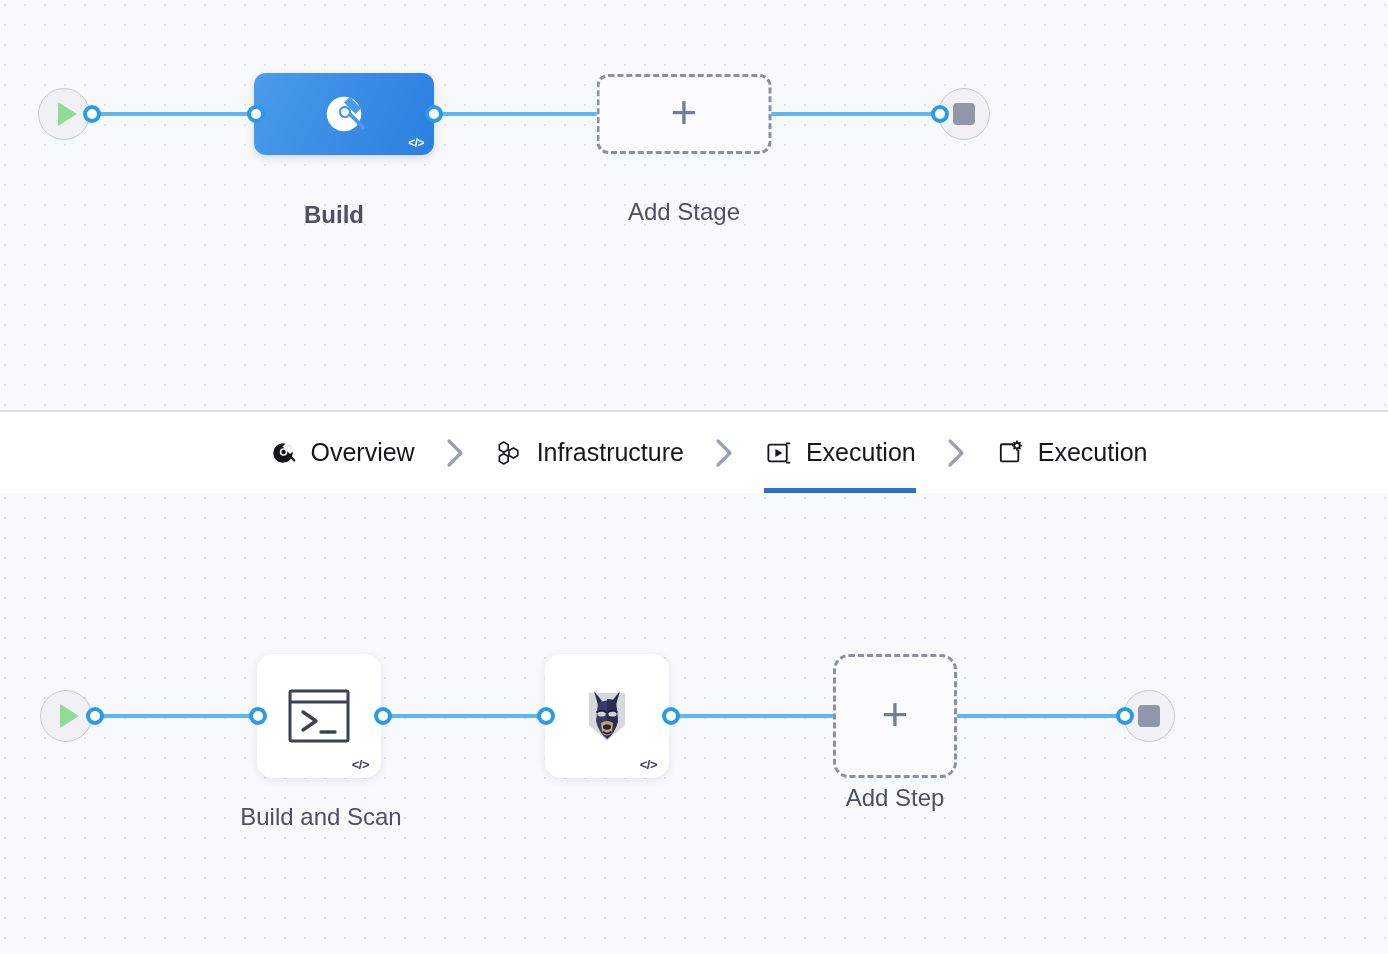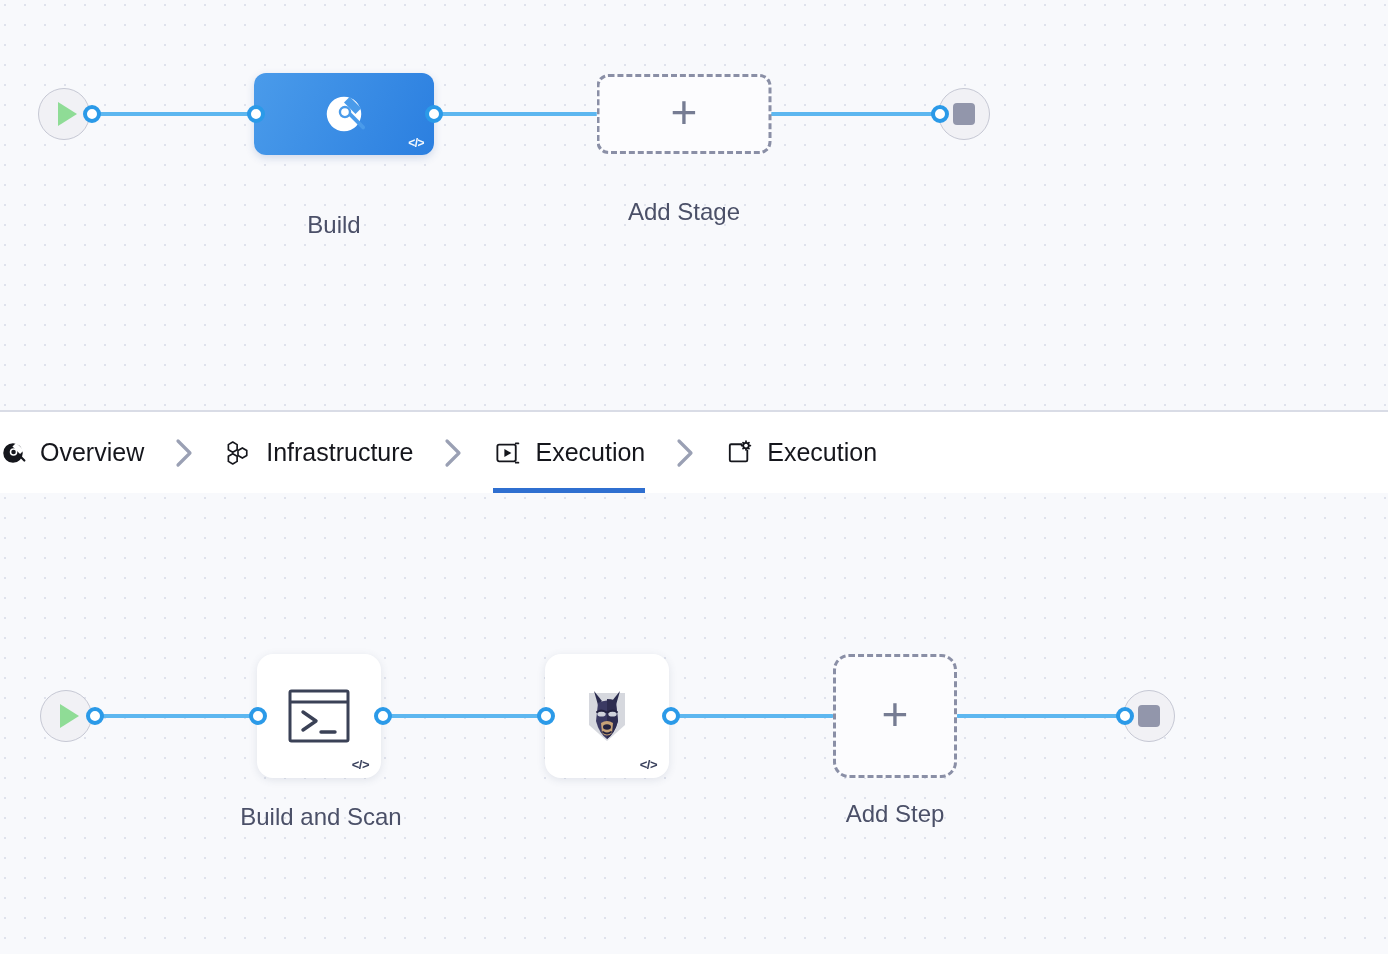--- a/index.html
+++ b/index.html
@@ -150,20 +150,22 @@
   }
 
   
   .tabbar {
     position: absolute;
     left: 0; top: 412px;
     width: 1388px; height: 81px;
     background: #ffffff;
     display: flex;
     align-items: center;
+    padding-left: 30px;
+    justify-content: center;
   }
   .tab {
     display: flex;
     align-items: center;
     gap: 14px;
     height: 81px;
     position: relative;
     cursor: pointer;
   }
   .tab-label { font-size: 25px; color: #15161c; white-space: nowrap; }
@@ -203,21 +205,21 @@
         <path d="M24 6a18 18 0 1 0 0 36 18 18 0 0 0 0-36Z" fill="#ffffff"></path>
         <path d="M30 6 L42 18 L36 24 L24 12 Z" fill="#4a9bea"></path>
         <path d="M26 20 L44 38" stroke="#4a9bea" stroke-width="4" stroke-linecap="round"></path>
         <circle cx="25" cy="22" r="6.5" fill="#4a9bea"></circle>
         <circle cx="25" cy="22" r="4" fill="#ffffff"></circle>
       </svg>
       <span class="code-badge">&lt;/&gt;</span>
     </div>
     <div class="port" style="left:256px; top:114px;"></div>
     <div class="port" style="left:434px; top:114px;"></div>
-    <div class="caption" style="left:334px; top:204px; width:260px;">Build</div>
+    <div class="caption" style="left:334px; top:194px; width:260px;font-weight:bold;">Build</div>
 
     <div class="add-node add-stage-node" style="left:684px; top:114px;">
       <span class="plus-glyph">+</span>
     </div>
     <div class="caption" style="left:684px; top:191px; width:300px;">Add Stage</div>
 
     <div class="port" style="left:940px; top:114px;"></div>
     <div class="term" style="left:964px; top:114px;">
       <div class="stop-sq"></div>
     </div>
@@ -338,21 +340,21 @@
         <path d="M25 47 Q29 50 33 47" fill="none" stroke="#23223f" stroke-width="1.8" stroke-linecap="round"></path>
       </svg>
       <span class="code-badge">&lt;/&gt;</span>
     </div>
     <div class="port" style="left:546px; top:223px;"></div>
     <div class="port" style="left:671px; top:223px;"></div>
 
     <div class="add-node add-step-node" style="left:895px; top:223px;">
       <span class="plus-glyph">+</span>
     </div>
-    <div class="caption" style="left:895px; top:300px; width:300px;">Add Step</div>
+    <div class="caption" style="left:895px; top:284px; width:300px;">Add Step</div>
 
     <div class="port" style="left:1125px; top:223px;"></div>
     <div class="term" style="left:1149px; top:223px;">
       <div class="stop-sq"></div>
     </div>
   </div>
 
 </div>
 
 </body></html>

